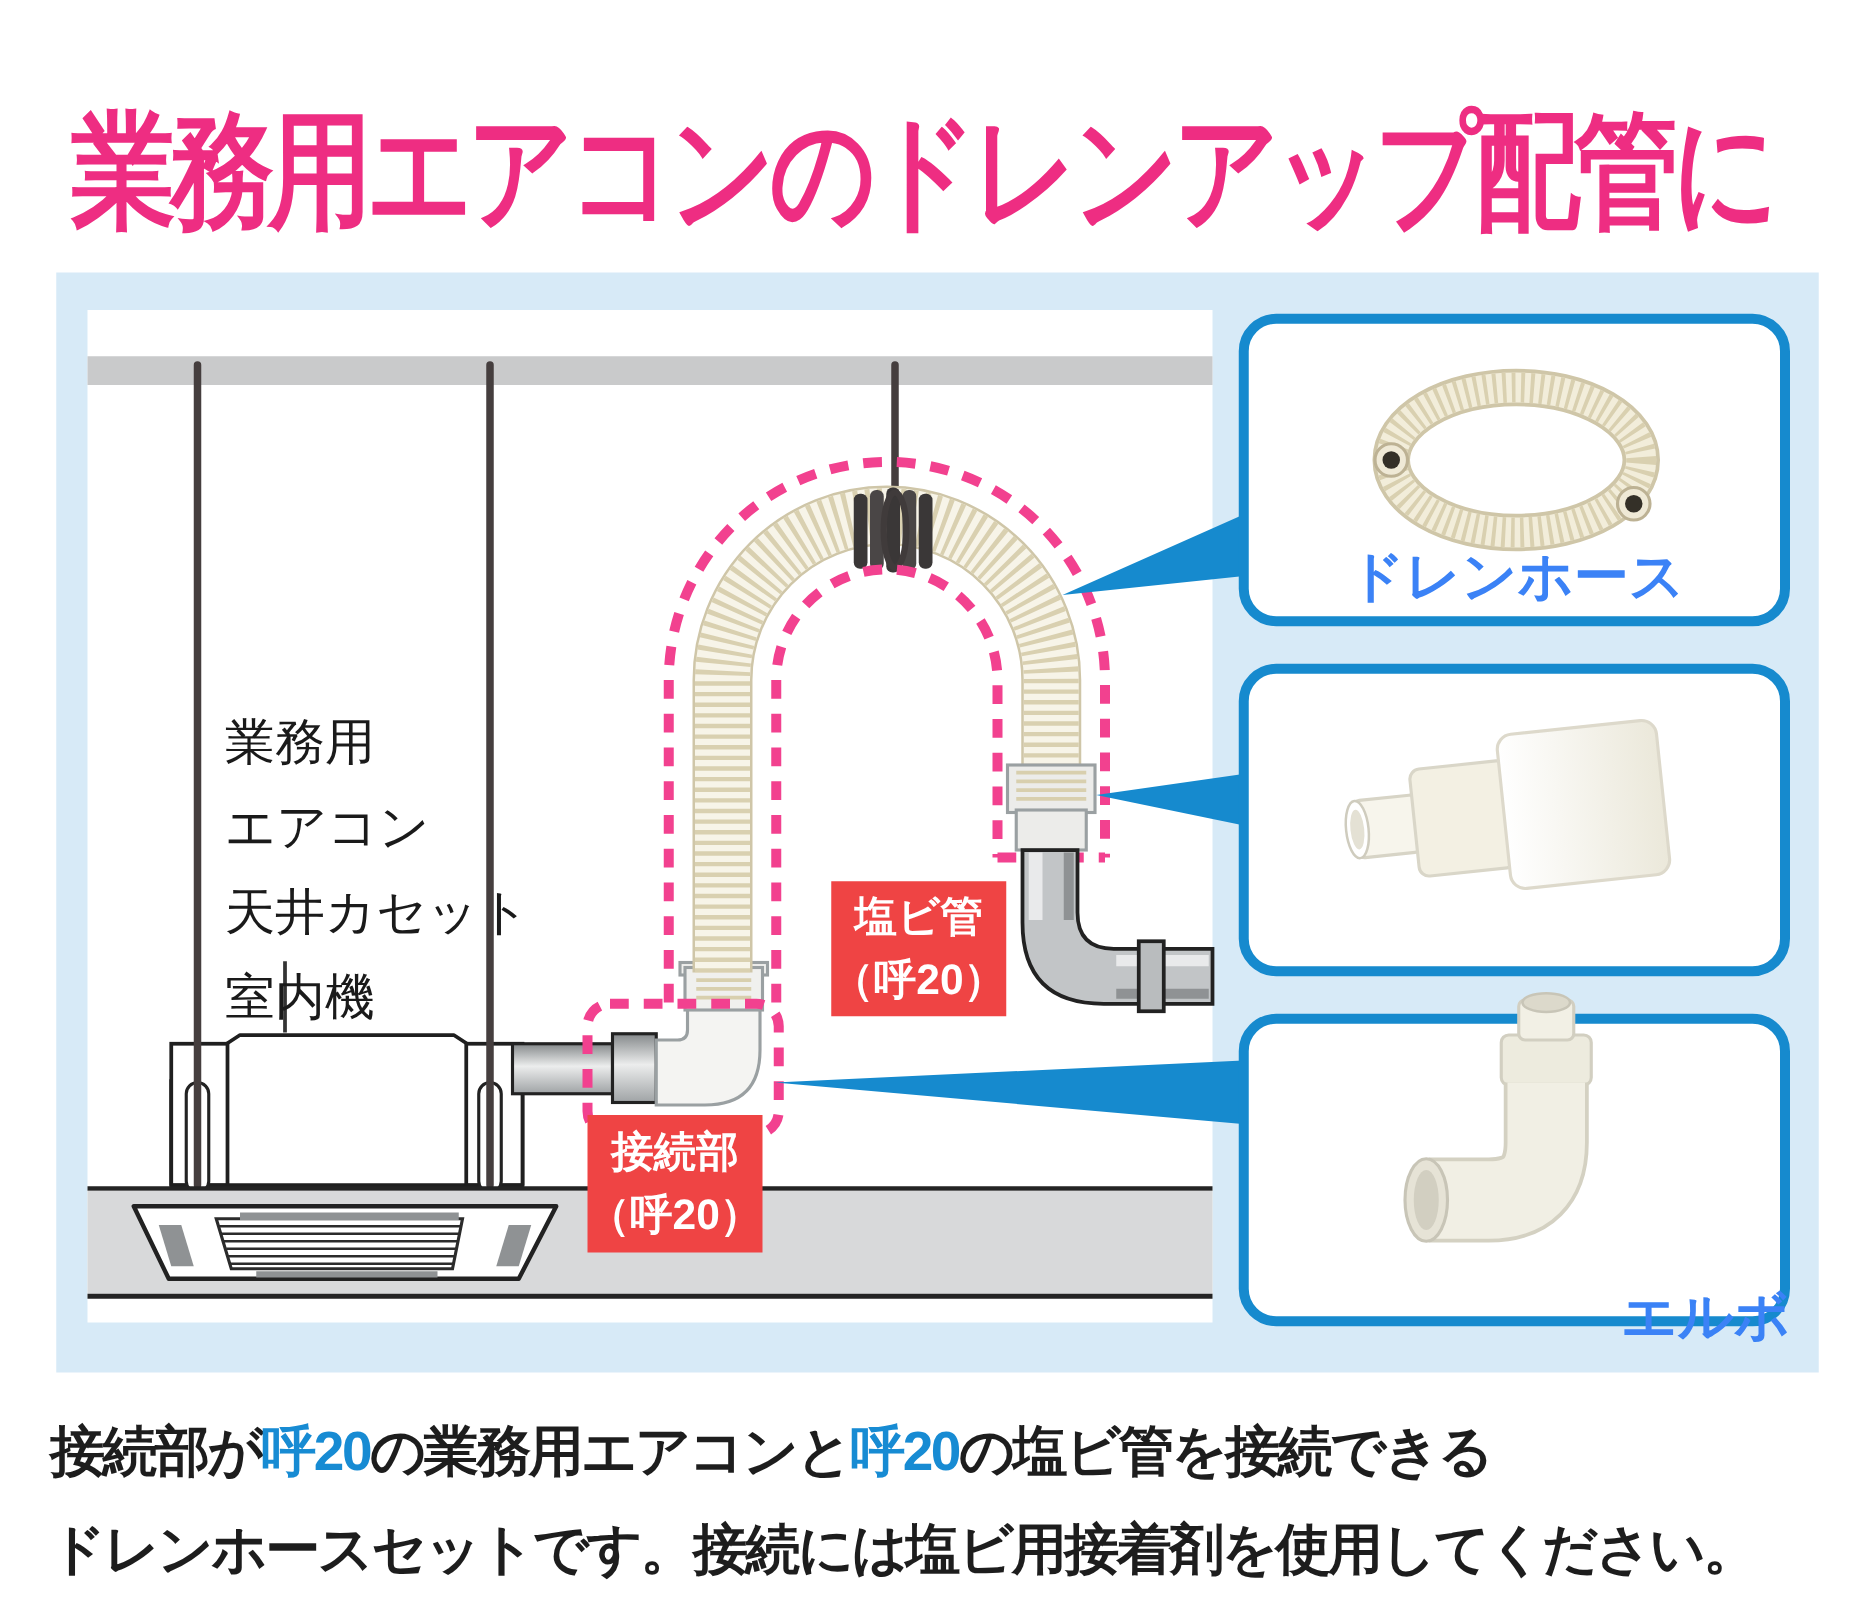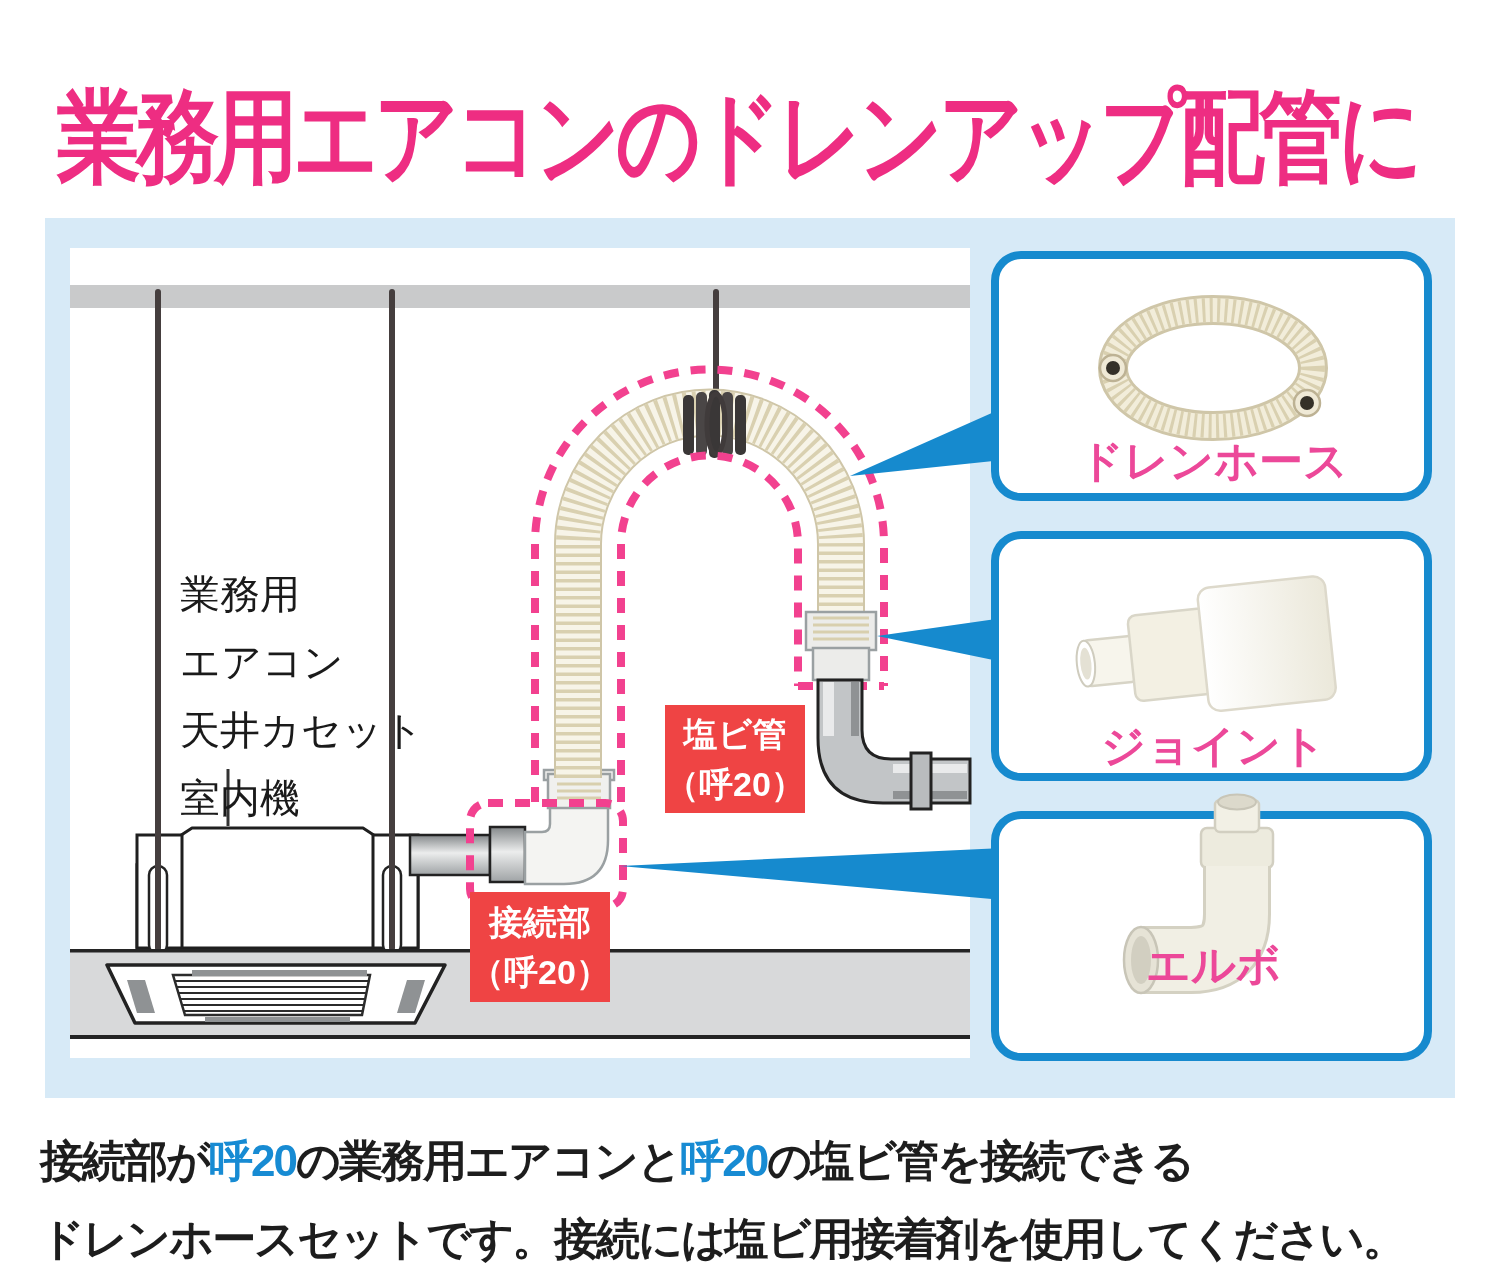--- a/index.html
+++ b/index.html
@@ -9,22 +9,22 @@
   #title{left:57px;top:70px;font-size:102px;font-weight:900;color:#ee2d82;
          letter-spacing:-6px;white-space:nowrap;transform:scaleX(.82);transform-origin:left top;}
   #panel{left:45px;top:218px;width:1410px;height:880px;background:#d7eaf7;}
   #diagram-svg{left:0;top:0;}
   .unit-label{left:180px;top:560px;font-size:40px;line-height:68px;color:#1a1a1a;
               white-space:pre-line;font-weight:500;}
   .blue-tag{background:#ef4444;color:#ffffff;font-weight:bold;font-size:34px;line-height:50px;
             text-align:center;white-space:pre-line;display:flex;align-items:center;justify-content:center;}
   #tag-pvc{left:665px;top:705px;width:140px;height:108px;}
   #tag-conn{left:470px;top:892px;width:140px;height:110px;}
-  .part-label{left:995px;width:437px;text-align:center;font-size:44px;font-weight:bold;color:#ec4899;}
-  #part-label-0{top:432px;} #part-label-1{top:717px;} #part-label-2{top:936px;}
+  .part-label{left:995px;width:437px;text-align:center;font-size:44px;font-weight:bold;color:#3b82f6;}
+  #part-label-0{top:432px;} #part-label-1{top:717px;} #part-label-2{top:1024px;text-align:right;}
   .caption{left:40px;width:1430px;font-size:44px;font-weight:bold;color:#1d1d1d;
            letter-spacing:-2px;white-space:nowrap;}
   #caption1{top:1132px;} #caption2{top:1210px;}
   .blue-em{color:#178bd3;}
 </style>
 </head>
 <body>
 
 <div id="page">
 
@@ -190,19 +190,18 @@
 エアコン
 天井カセット
 室内機</div>
 
   <div id="tag-pvc" class="abs blue-tag">塩ビ管
 （呼20）</div>
   <div id="tag-conn" class="abs blue-tag">接続部
 （呼20）</div>
 
   <div id="part-label-0" class="abs part-label">ドレンホース</div>
-  <div id="part-label-1" class="abs part-label">ジョイント</div>
   <div id="part-label-2" class="abs part-label">エルボ</div>
 
   <div id="caption1" class="abs caption"><span>接続部が</span><span class="blue-em">呼20</span><span>の業務用エアコンと</span><span class="blue-em">呼20</span><span>の塩ビ管を接続できる</span></div>
   <div id="caption2" class="abs caption">ドレンホースセットです。接続には塩ビ用接着剤を使用してください。</div>
 
 </div>
 
 </body></html>

